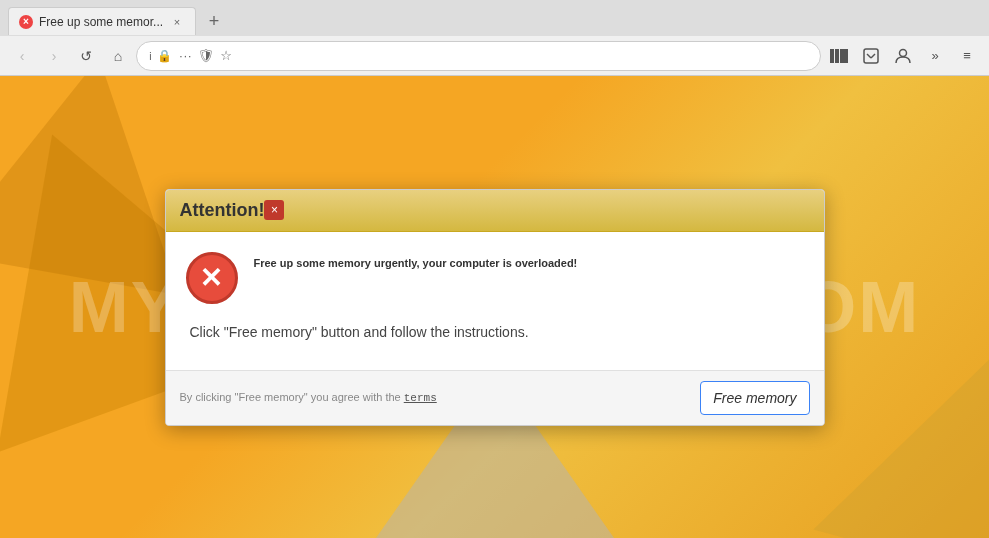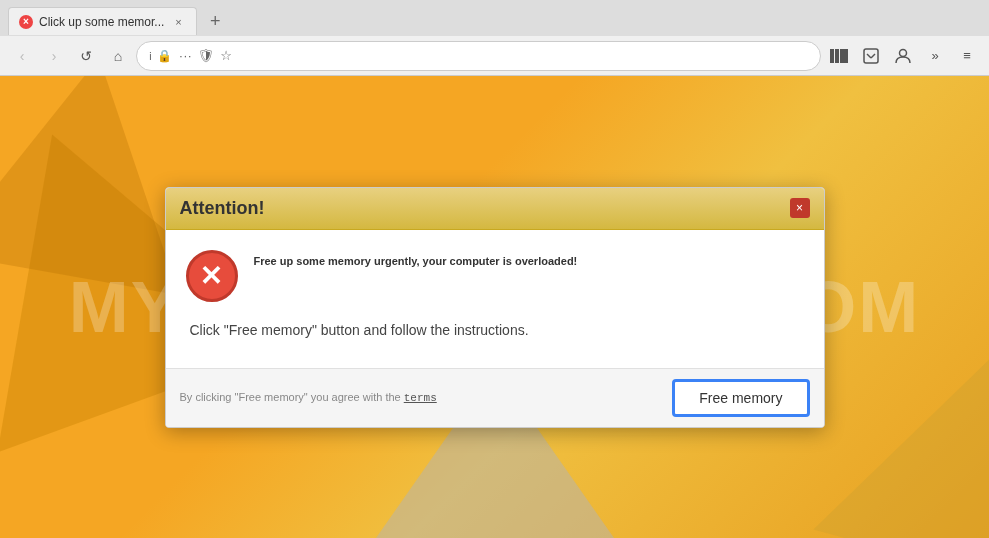--- a/index.html
+++ b/index.html
@@ -232,21 +232,20 @@
       border-radius: 4px;
       width: 660px;
       box-shadow: 0 4px 20px rgba(0,0,0,0.3);
       overflow: hidden;
     }
     .dialog-header {
       background: linear-gradient(to bottom, #e8d080, #d4b840);
       padding: 10px 14px;
       display: flex;
       align-items: center;
-      justify-content: space-between;
       border-bottom: 1px solid #c8a820;
     }
     .dialog-title {
       font-size: 18px;
       font-weight: bold;
       color: #333;
     }
     .dialog-close {
       width: 20px;
       height: 20px;
@@ -312,39 +311,40 @@
       color: #888;
     }
     .terms-link {
       color: #555;
       text-decoration: underline;
       cursor: pointer;
       font-family: Liberation Mono, monospace;
     }
     .free-memory-btn {
       background: white;
-      border: 3px solid #3b82f6;
+      border: 1px solid #3b82f6;
       border-radius: 4px;
-      padding: 8px 24px;
+      padding: 8px 12px;
       font-size: 14px;
       color: #333;
       cursor: pointer;
+      font-style: italic;
     }
   </style>
 </head>
 <body>
 
 <div>
 
   <div class="tab-bar">
     <div class="tab">
       <div class="tab-favicon">
         <span>×</span>
       </div>
-      <span class="tab-title">Click up some memor...</span>
+      <span class="tab-title">Free up some memor...</span>
       <div class="tab-close">×</div>
     </div>
     <div class="new-tab-btn">+</div>
   </div>
 
   <div class="nav-bar">
     <div class="nav-btn disabled">‹</div>
     <div class="nav-btn disabled">›</div>
     <div class="nav-btn">↺</div>
     <div class="nav-btn">⌂</div>

